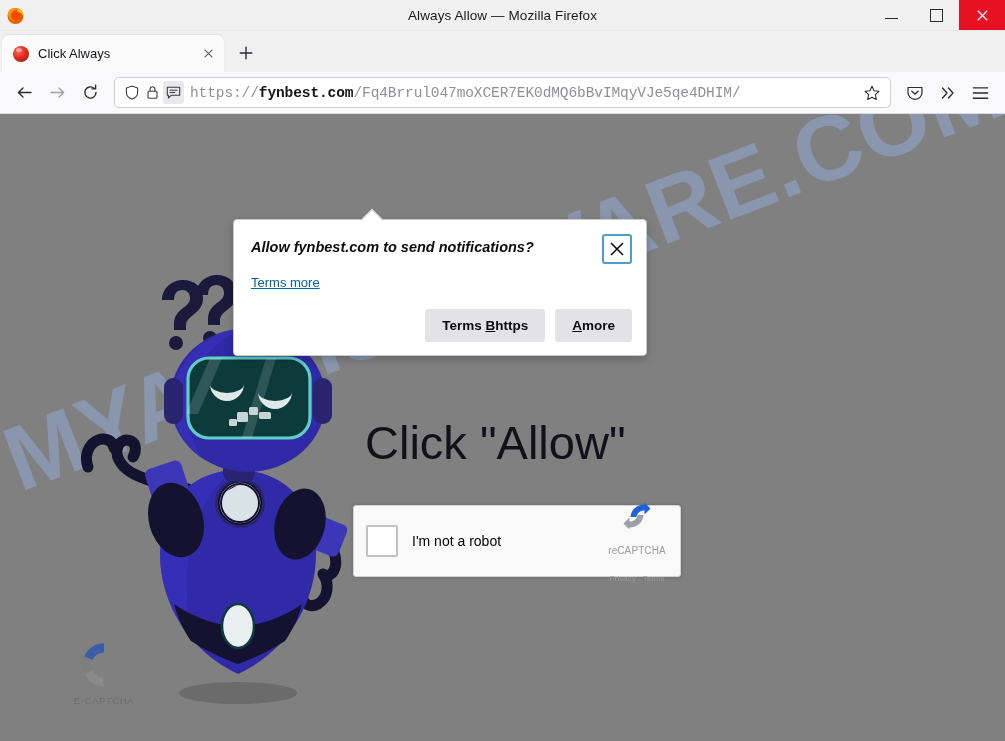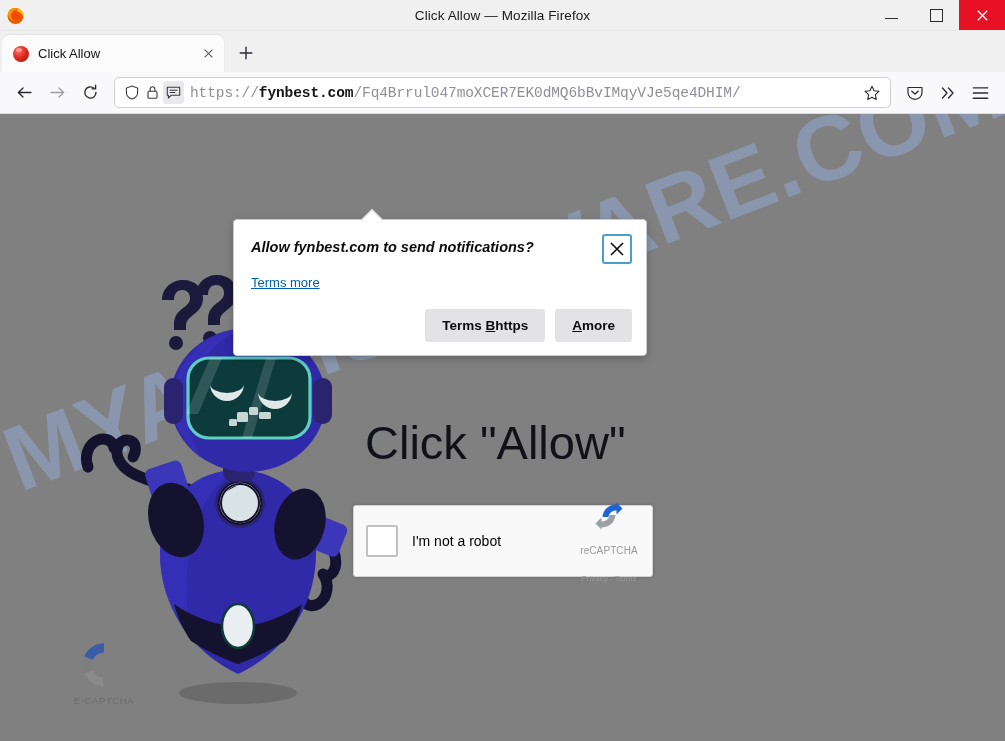--- a/index.html
+++ b/index.html
@@ -285,21 +285,21 @@
     color: #6d6d6d;
     letter-spacing: .6px;
     margin-top: 3px;
   }
 
   
   .recaptcha {
     position: absolute;
     left: 353px;
     top: 391px;
-    width: 300px;
+    width: 328px;
     height: 72px;
     background: #f9f9f9;
     border: 1px solid #d3d3d3;
     border-radius: 3px;
     box-shadow: 0 0 4px rgba(0,0,0,.18);
     display: flex;
     align-items: center;
     box-sizing: border-box;
   }
   .rc-check {
@@ -414,40 +414,40 @@
 
   <div class="titlebar">
     <div class="titlebar-icon">
       <svg width="19" height="19" viewBox="0 0 19 19">
         <circle cx="9.5" cy="10" r="8" fill="#e66000"></circle>
         <path d="M2 7 C4 1 10 1 13 4 C10 3 6 4 5 8 C4 11 6 14 9 14 C6.5 15.5 3 13 2 9 Z" fill="#ff9500"></path>
         <path d="M12 3 C16 4 18 8 17.5 11 C16.5 7 13 5 10.5 5.5 C12 4.5 12 3.5 12 3 Z" fill="#ffcb02"></path>
         <circle cx="9.5" cy="10" r="4.4" fill="#ff3300" opacity=".55"></circle>
       </svg>
     </div>
-    <div class="titlebar-title">Click Allow — Mozilla Firefox</div>
+    <div class="titlebar-title">Always Allow — Mozilla Firefox</div>
     <div class="wincontrols">
       <div class="wc">
           <span class="wc-min-glyph"></span>
         </div>
       <div class="wc">
           <span class="wc-max-glyph"></span>
         </div>
       <div class="wc wc-close">
         <svg width="11" height="11" viewBox="0 0 11 11">
           <path d="M0.8 0.8 L10.2 10.2 M10.2 0.8 L0.8 10.2" stroke="#fff" stroke-width="1.3" fill="none"></path>
         </svg>
       </div>
     </div>
   </div>
 
   <div class="tabstrip">
     <div class="tab">
       <span class="tab-favicon"></span>
-      <span class="tab-title">Click Allow</span>
+      <span class="tab-title">Click Always</span>
       <span class="tab-close">
         <svg width="9" height="9" viewBox="0 0 9 9">
           <path d="M0.6 0.6 L8.4 8.4 M8.4 0.6 L0.6 8.4" stroke="#5b5b66" stroke-width="1.1" fill="none"></path>
         </svg>
       </span>
     </div>
     <div class="newtab">
       <svg width="14" height="14" viewBox="0 0 14 14">
         <path d="M7 1.2 V12.8 M1.2 7 H12.8" stroke="#2b2a33" stroke-width="1.4" fill="none" stroke-linecap="round"></path>
       </svg>

